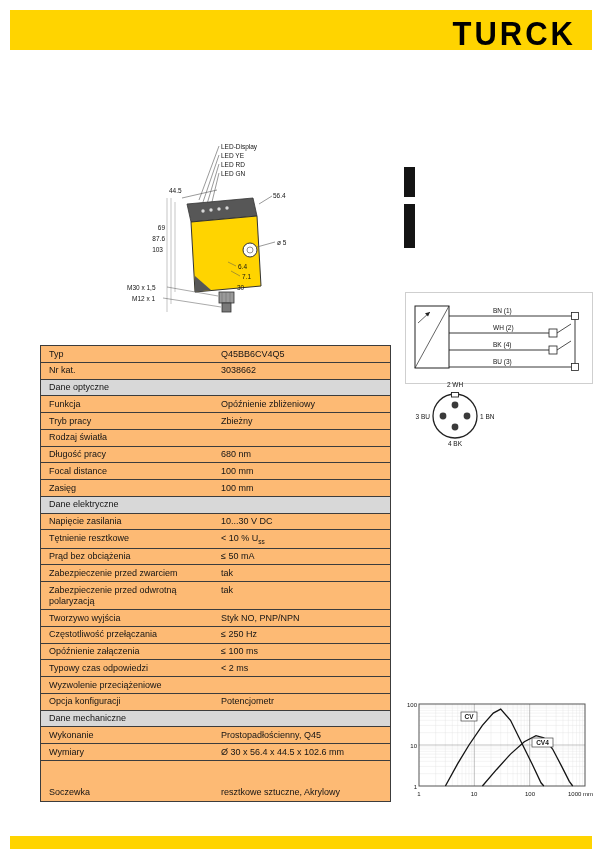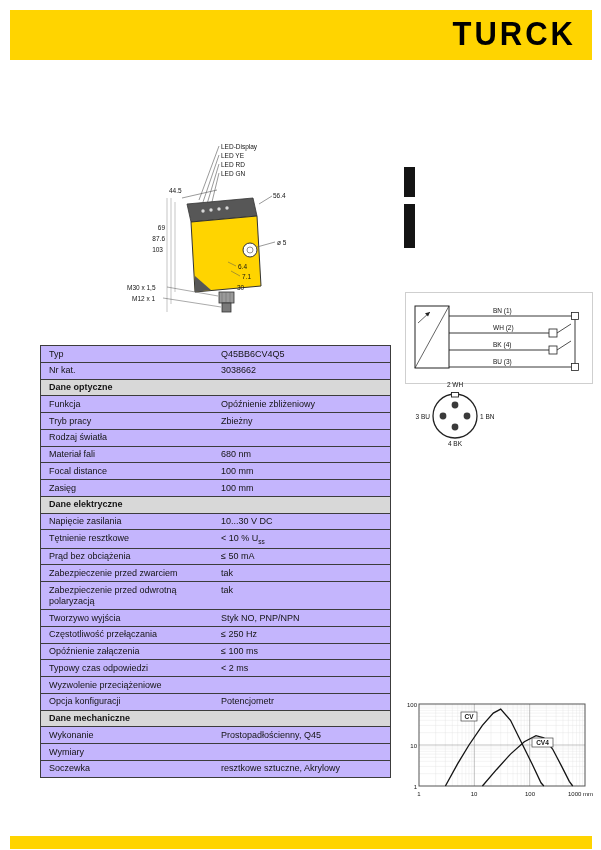--- a/index.html
+++ b/index.html
@@ -1,32 +1,32 @@
 <!DOCTYPE html>
 <html><head>
 <meta charset="utf-8">
 <style>
   * { margin:0; padding:0; box-sizing:border-box; }
   html,body { background:#ffffff; }
   body { font-family:"Liberation Sans", sans-serif; color:#141414; }
   #page { position:relative; width:601px; height:850px; background:#fff; overflow:hidden; }
   .abs { position:absolute; }
 
-  #header-bar { left:10px; top:10px; width:582px; height:50px; background:#ffd400; }
+  #header-bar { left:10px; top:10px; width:582px; height:40px; background:#ffd400; }
   #brand { position:absolute; right:16px; top:7px; font-size:31px; font-weight:900;
            letter-spacing:3px; color:#000; transform:scaleY(1.05); }
   #footer-bar { left:10px; top:836px; width:582px; height:13px; background:#ffd400; }
 
   .mask-bar { background:#141414; }
 
   #spec-table { left:40px; top:345px; width:351px; border:1px solid #3c3c3c;
-                font-size:9px; background:#c4b5fd; }
+                font-size:9px; background:#fdba74; }
   .trow { display:flex; border-bottom:1px solid #3c3c3c; }
-  .trow:last-child { border-bottom:0; }
-  .trow.section { background:#d8d8d8; font-weight:bold; }
+  .trow:last-child { border-bottom:0;margin-top:24px; }
+  .trow.section { background:#d8d8d8; font-weight:normal; }
   .cell { padding:2.5px 6px 2px 8px; line-height:1.25; }
   .cell.label { width:172px; flex:0 0 172px; }
   .cell.value { flex:1; }
   .cell.section-cell { width:100%; }
   sub { font-size:6.5px; }
 
   svg text { font-size:6.5px; fill:#141414; font-family:"Liberation Sans", sans-serif; }
   svg text.tick { font-size:6px; }
   svg text.chart-lbl { font-size:6.5px; font-weight:bold; }
 </style>
@@ -160,21 +160,21 @@
         <div class="cell value">Opóźnienie zbliżeniowy</div>
       </div>
       <div class="trow">
         <div class="cell label">Tryb pracy</div>
         <div class="cell value">Zbieżny</div>
       </div>
       <div class="trow">
         <div class="cell label">Rodzaj światła</div>
       </div>
       <div class="trow">
-        <div class="cell label">Materiał fali</div>
+        <div class="cell label">Długość pracy</div>
         <div class="cell value">680 nm</div>
       </div>
       <div class="trow">
         <div class="cell label">Focal distance</div>
         <div class="cell value">100 mm</div>
       </div>
       <div class="trow">
         <div class="cell label">Zasięg</div>
         <div class="cell value">100 mm</div>
       </div>
@@ -226,20 +226,21 @@
       </div>
       <div class="trow section">
         <div class="cell section-cell">Dane mechaniczne</div>
       </div>
       <div class="trow">
         <div class="cell label">Wykonanie</div>
         <div class="cell value">Prostopadłościenny, Q45</div>
       </div>
       <div class="trow">
         <div class="cell label">Wymiary</div>
+        <div class="cell value">Ø 30 x 56.4 x 44.5 x 102.6 mm</div>
       </div>
       <div class="trow">
         <div class="cell label">Soczewka</div>
         <div class="cell value">resztkowe sztuczne, Akrylowy</div>
       </div>
     </div>
 
   <svg class="abs" style="left:405px;top:698px" width="190" height="110" viewBox="0 0 190 110">
     <g id="chart-grid">
         <line x1="30.65699309340696" y1="6" x2="30.65699309340696" y2="88" stroke="#e2e2e2" stroke-width="0.4"></line>

